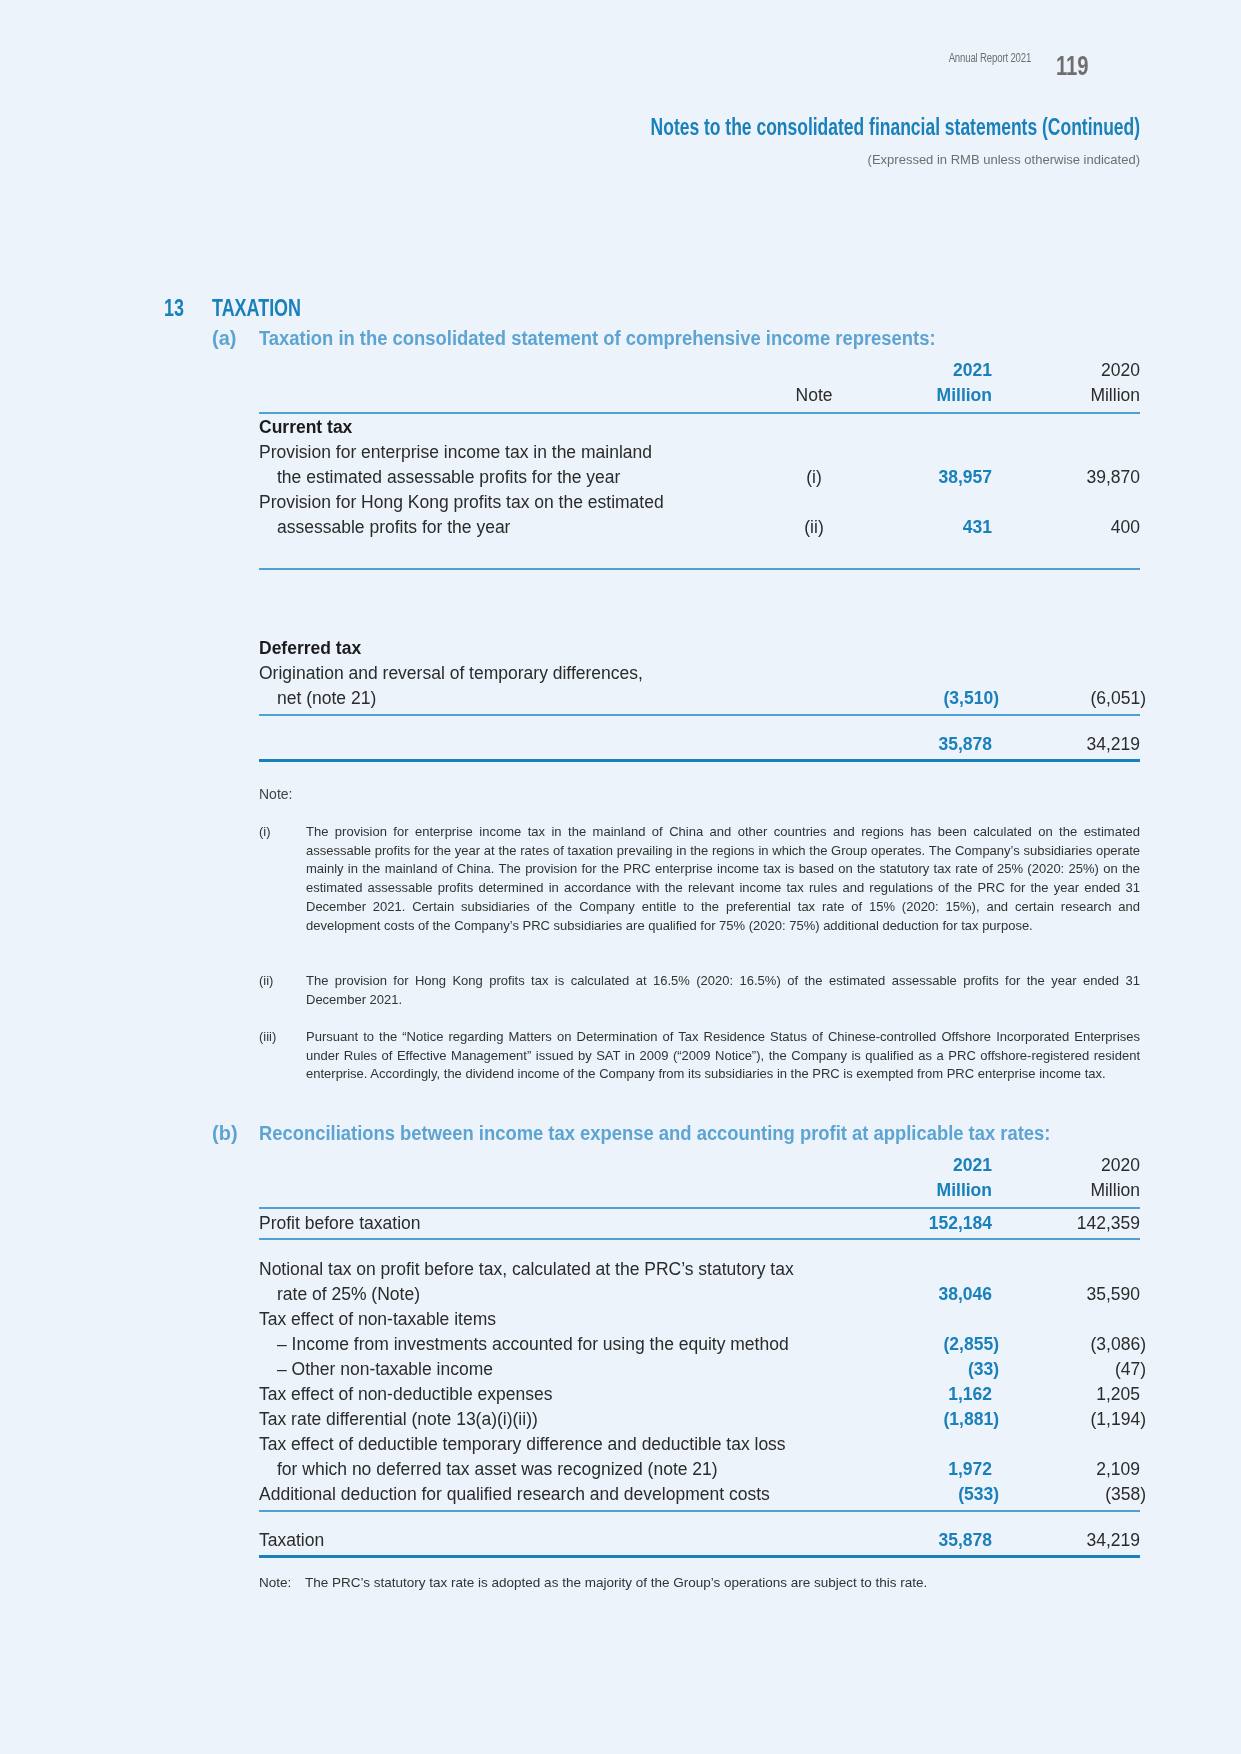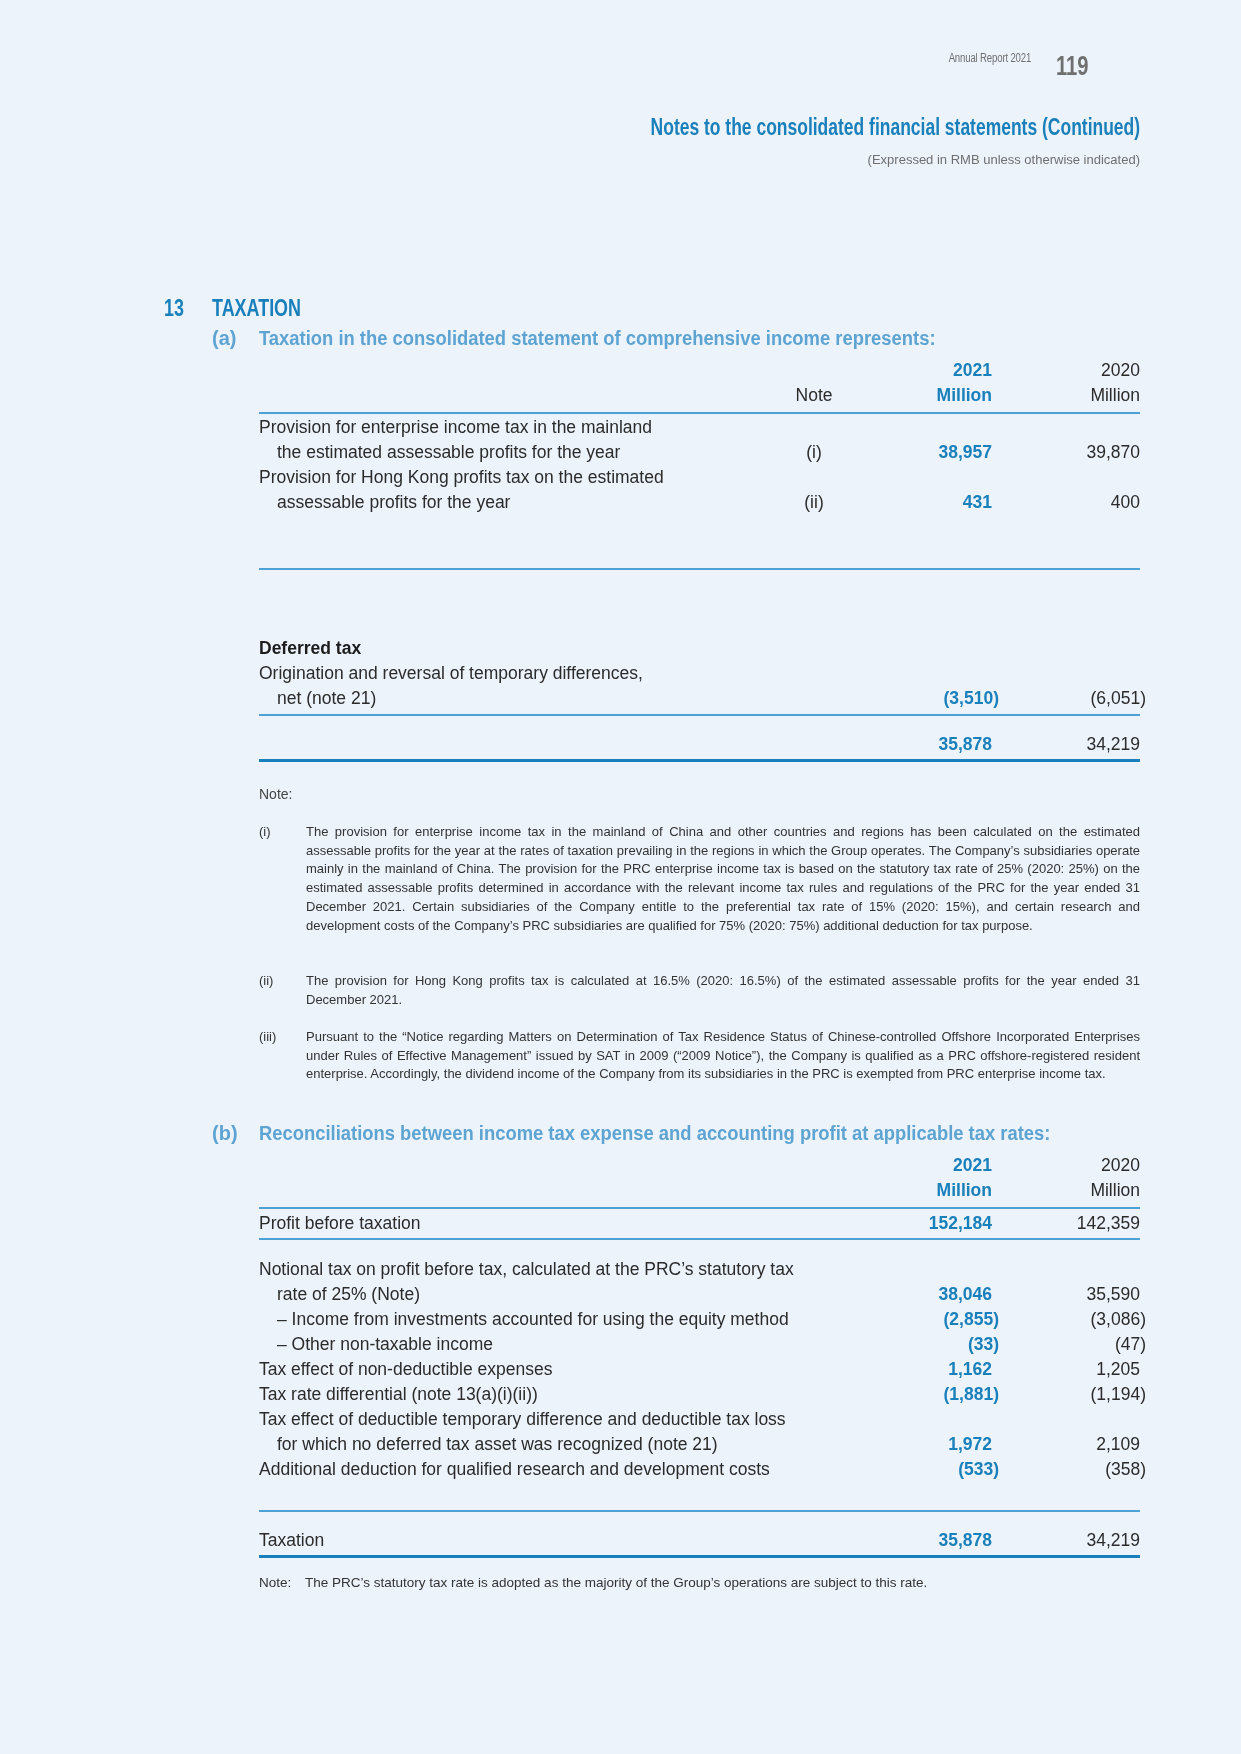--- a/index.html
+++ b/index.html
@@ -69,20 +69,23 @@
   </div>
   <div class="row head">
     <span class="note">Note</span>
     <span class="c21">Million</span>
     <span class="c20">Million</span>
   </div>
   <div class="rule" style="top:54px;"></div>
 
   <div style="position:absolute; top:57px; width:881px;">
     <div class="row">
+      <span class="lbl bold-lbl">Current tax</span>
+    </div>
+    <div class="row">
       <span class="lbl">Provision for enterprise income tax in the mainland</span>
     </div>
     <div class="row">
       <span class="lbl ind">the estimated assessable profits for the year</span>
       <span class="note">(i)</span>
       <span class="c21">38,957</span>
       <span class="c20">39,870</span>
     </div>
     <div class="row">
       <span class="lbl">Provision for Hong Kong profits tax on the estimated</span>
@@ -156,20 +159,23 @@
   <div style="position:absolute; top:104px; width:881px;">
     <div class="row">
       <span class="lbl">Notional tax on profit before tax, calculated at the PRC’s statutory tax</span>
     </div>
     <div class="row">
       <span class="lbl ind">rate of 25% (Note)</span>
       <span class="c21">38,046</span>
       <span class="c20">35,590</span>
     </div>
     <div class="row">
+      <span class="lbl">Tax effect of non-taxable items</span>
+    </div>
+    <div class="row">
       <span class="lbl ind">– Income from investments accounted for using the equity method</span>
       <span class="c21 neg">(2,855)</span>
       <span class="c20 neg">(3,086)</span>
     </div>
     <div class="row">
       <span class="lbl ind">– Other non-taxable income</span>
       <span class="c21 neg">(33)</span>
       <span class="c20 neg">(47)</span>
     </div>
     <div class="row">

